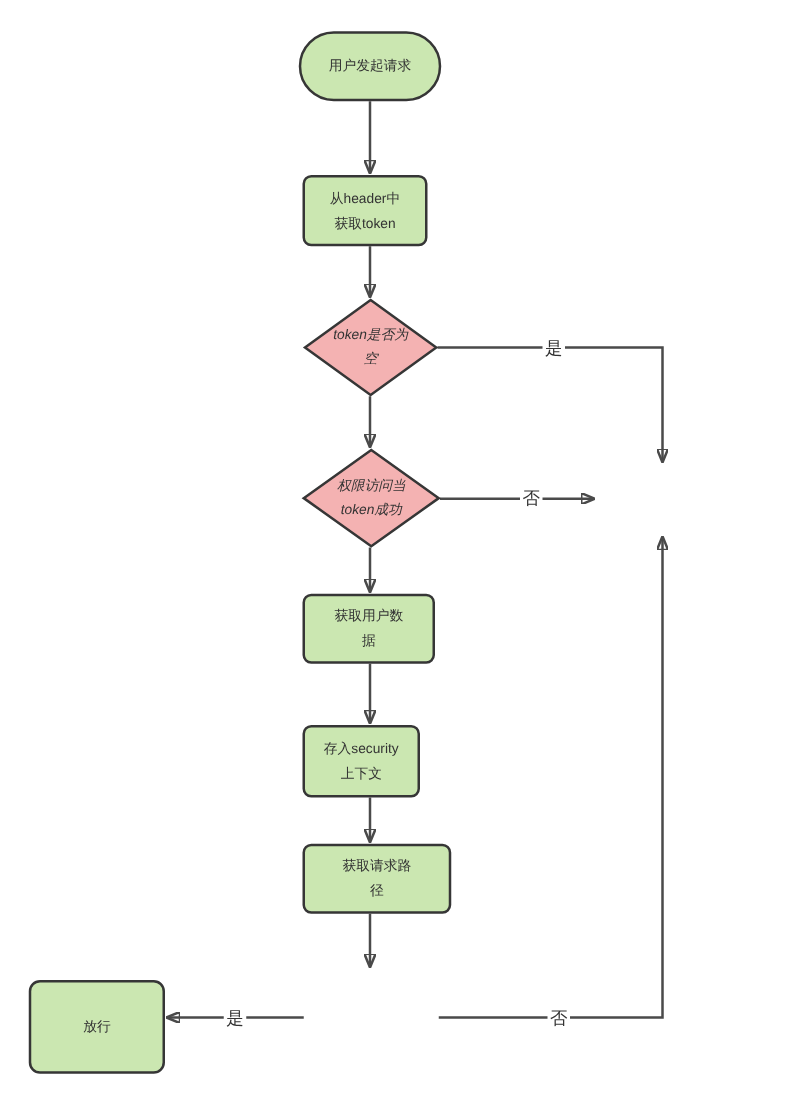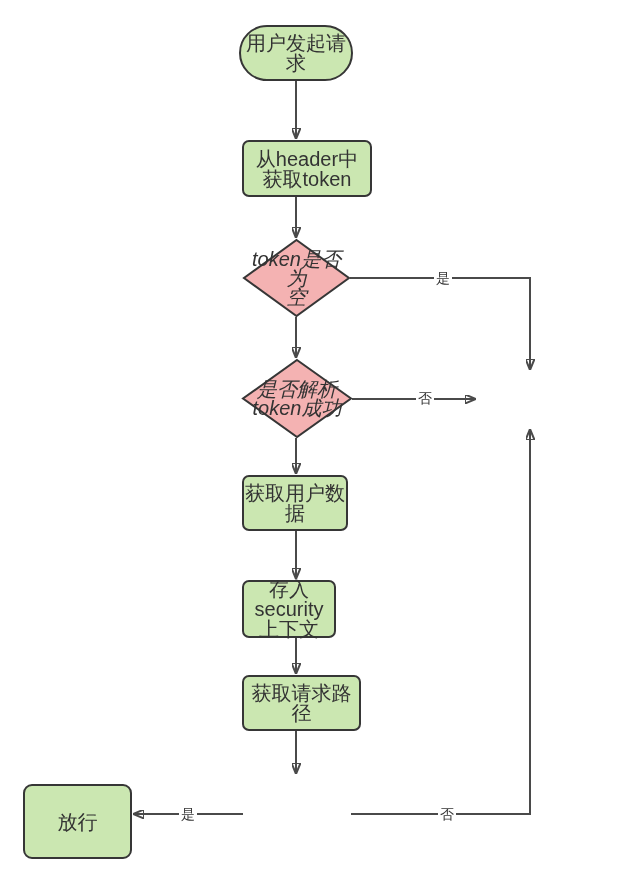--- a/index.html
+++ b/index.html
@@ -14,21 +14,21 @@
   html,body{margin:0;padding:0;background:#ffffff;}
   .canvas{
     position:relative;width:631px;height:883px;background:#ffffff;overflow:hidden;
     font-family:"Liberation Sans","DejaVu Sans",sans-serif;color:var(--text);
   }
   .edges{position:absolute;left:0;top:0;width:631px;height:883px;}
   .edges path{fill:none;stroke:var(--line);stroke-width:2;}
   .arrowhead{fill:var(--arrow);}
   .node{
     position:absolute;display:flex;align-items:center;justify-content:center;
-    text-align:center;font-size:20px;line-height:20px;white-space:pre-line;
+    text-align:center;font-size:11px;line-height:20px;white-space:pre-line;
     box-sizing:border-box;
   }
   .shape-rect{background:var(--process-fill);border:2px solid var(--stroke);border-radius:7px;}
   .shape-pill{border:2px solid var(--stroke);border-radius:29px;}
   .fill-green{background:var(--process-fill);}
   .fill-gray{background:var(--terminal-fill);}
   .diamond{border:none;background:transparent;line-height:19px;font-style:italic;}
   .diamond svg{position:absolute;inset:0;width:100%;height:100%;overflow:visible;}
   .diamond polygon{fill:var(--decision-fill);stroke:var(--stroke);stroke-width:2;}
   .diamond .dlabel{position:relative;z-index:1;}
@@ -56,36 +56,36 @@
     <path d="M296 438 L296 473" marker-end="url(#arrow)"></path>
     <path d="M296 531 L296 578" marker-end="url(#arrow)"></path>
     <path d="M296 638 L296 673" marker-end="url(#arrow)"></path>
     <path d="M296 731 L296 773" marker-end="url(#arrow)"></path>
     <path d="M243 814 L134 814" marker-end="url(#arrow)"></path>
     <path d="M351 814 L530 814 L530 430" marker-end="url(#arrow)"></path>
   </svg>
 
   <div class="node shape-pill fill-green" style="left:239px;top:25px;width:114px;height:56px;">用户发起请求</div>
 
-  <div class="node shape-rect" style="left:242px;top:140px;width:130px;height:57px;">从header中
+  <div class="node shape-rect" style="left:242px;top:140px;width:100px;height:57px;">从header中
 获取token</div>
 
   <div class="node diamond" style="left:243px;top:239px;width:107px;height:78px;">
     <svg viewBox="0 0 107 78" preserveAspectRatio="none">
       <polygon points="53.5,1 106,39 53.5,77 1,39"></polygon>
     </svg>
     <span class="dlabel">token是否为
 空</span>
   </div>
 
   <div class="node diamond" style="left:242px;top:359px;width:110px;height:79px;">
     <svg viewBox="0 0 110 79" preserveAspectRatio="none">
       <polygon points="55,1 109,39.5 55,78 1,39.5"></polygon>
     </svg>
-    <span class="dlabel">是否解析
+    <span class="dlabel">权限访问当
 token成功</span>
   </div>
 
 
   <div class="node shape-rect" style="left:242px;top:475px;width:106px;height:56px;">获取用户数
 据</div>
 
   <div class="node shape-rect" style="left:242px;top:580px;width:94px;height:58px;">存入security
 上下文</div>
 

